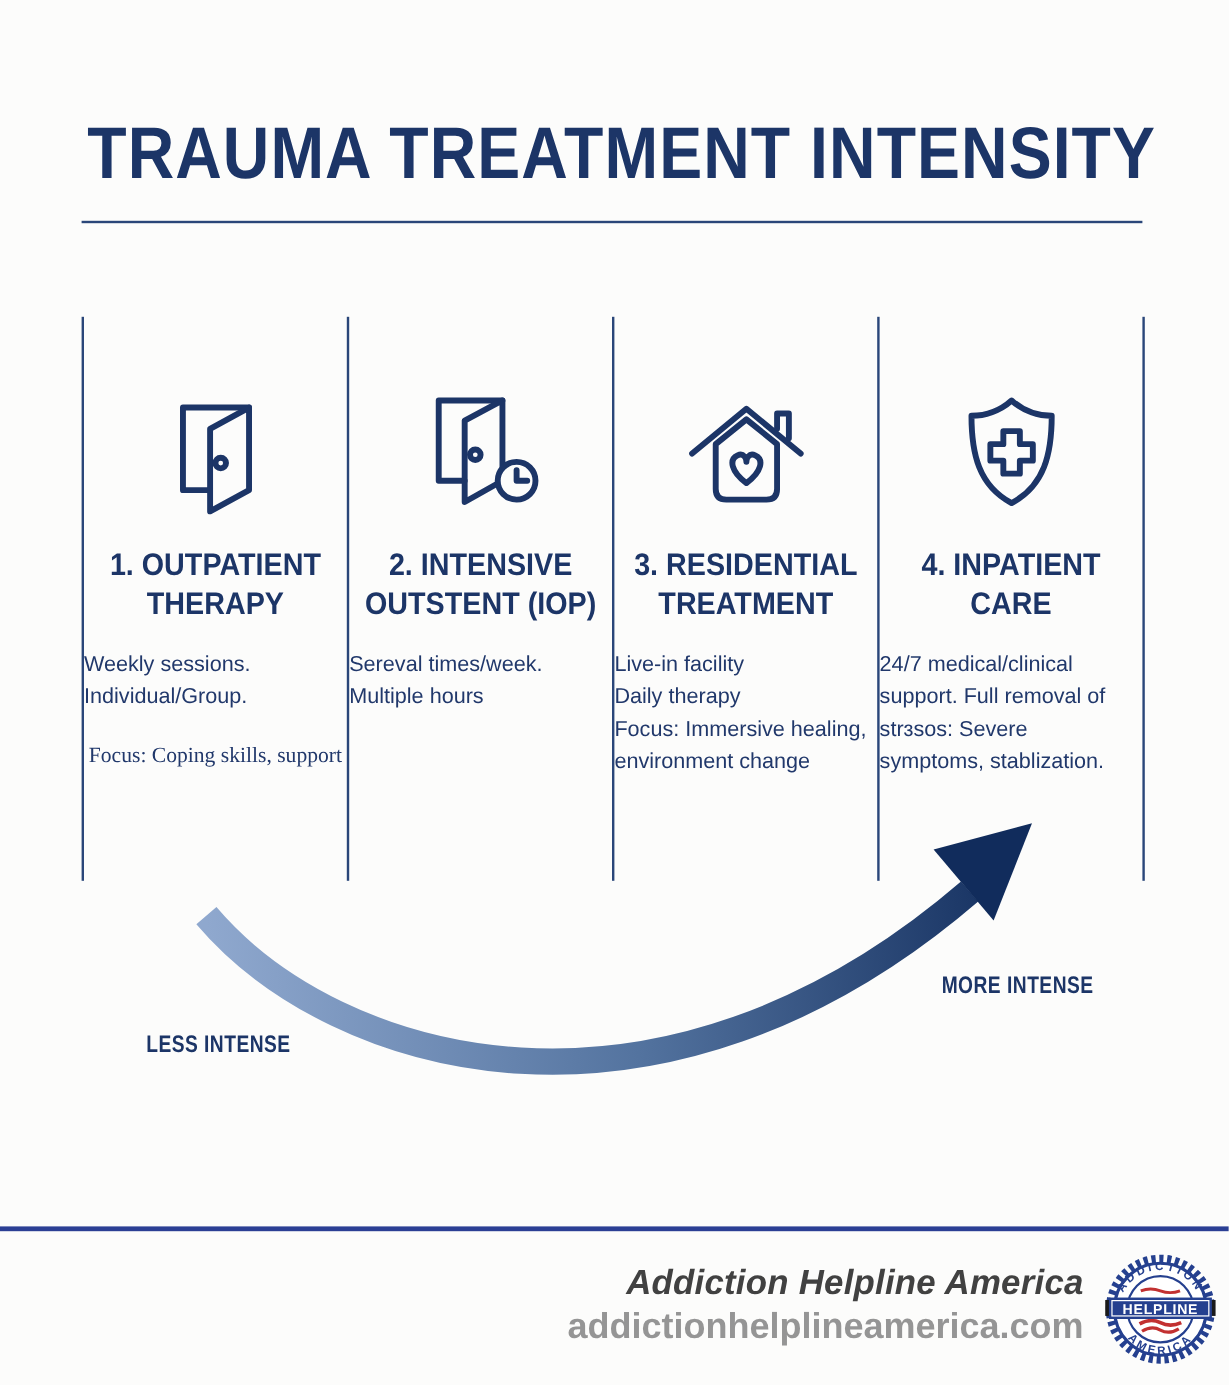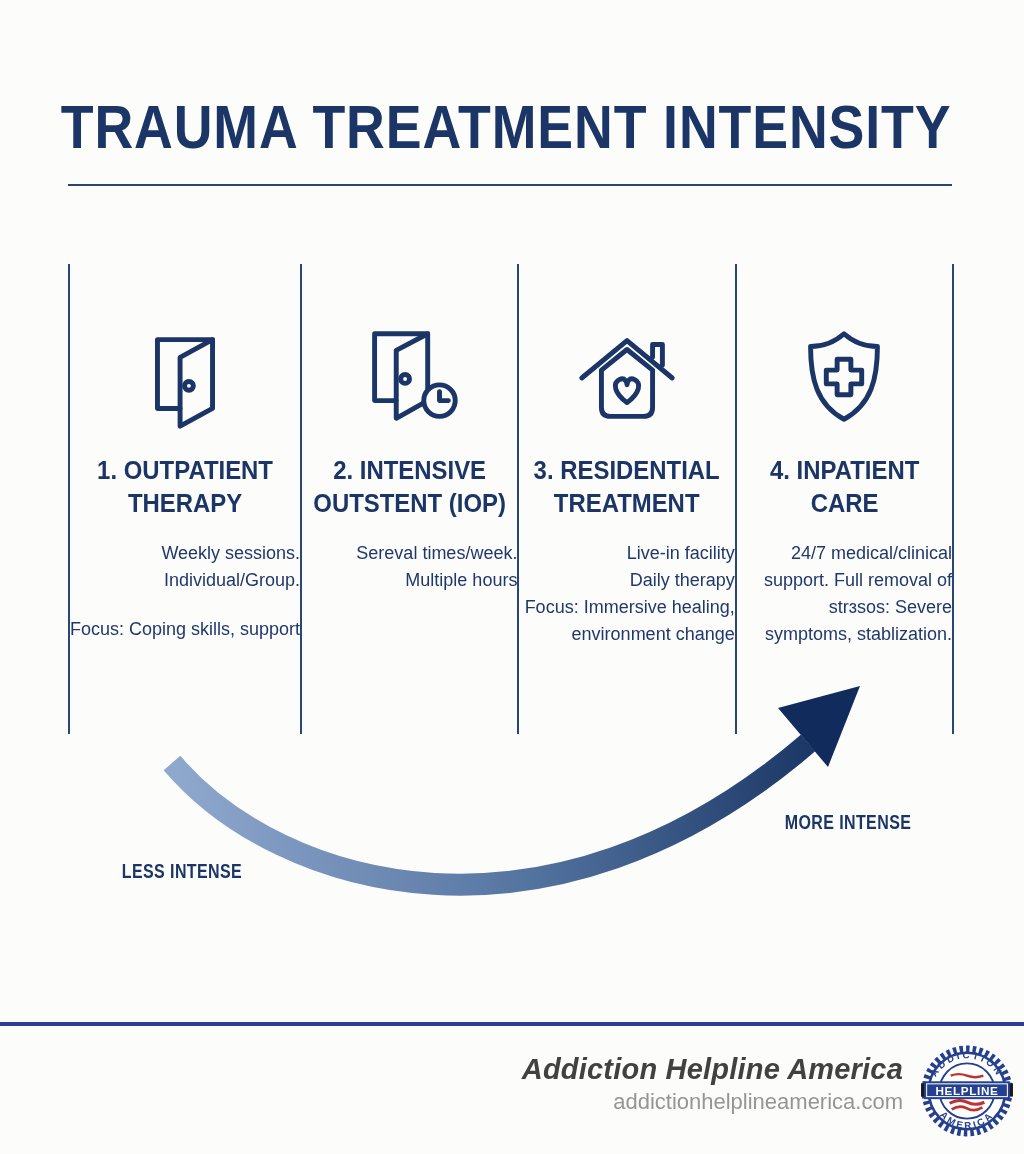--- a/index.html
+++ b/index.html
@@ -8,50 +8,50 @@
     --brand-gray:#414141; --url-gray:#959595; --logo-navy:#25408f; --logo-red:#c23131;
   }
   *{margin:0;padding:0;box-sizing:border-box;}
   html,body{width:1024px;height:1154px;}
   body{
     font-family:"Liberation Sans", sans-serif;
     background:#fcfcfb; position:relative; overflow:hidden;
   }
   .page{position:absolute;inset:0;}
 
-  .title-wrap{position:absolute;top:92px;left:0;width:100%;text-align:left;}
+  .title-wrap{position:absolute;top:92px;left:0;width:100%;text-align:right;}
   .title{
     display:inline-block;font-size:61px;font-weight:700;color:var(--navy);
     letter-spacing:1px;transform:scaleX(0.88);white-space:nowrap;
   }
   .title-rule{position:absolute;top:184px;left:68px;width:884px;height:2px;background:var(--line);}
 
   .columns{position:absolute;top:264px;left:68px;width:886px;height:470px;display:flex;}
   .col{flex:1 1 0;border-left:2px solid var(--line);padding-top:46px;position:relative;}
   .col:last-child{border-right:2px solid var(--line);}
   .icon-wrap{height:134px;display:flex;align-items:center;justify-content:center;}
   .icon-wrap svg{width:118px;height:118px;}
   .col-title{
     margin-top:10px;font-size:26px;font-weight:700;line-height:33px;color:var(--navy);
     text-align:center;white-space:pre;transform:scaleX(0.92);
   }
-  .col-body{margin-top:20px;font-size:18px;line-height:27px;color:var(--body-navy);text-align:right;white-space:pre;}
-  .col-focus{margin-top:22px;font-size:18px;line-height:27px;color:var(--body-navy);text-align:center;white-space:pre;}
+  .col-body{margin-top:20px;font-size:18px;line-height:27px;color:var(--body-navy);text-align:left;white-space:pre;}
+  .col-focus{margin-top:22px;font-size:18px;line-height:27px;color:var(--body-navy);text-align:center;white-space:pre;font-family:Liberation Serif, serif;}
 
   .arrow-svg{position:absolute;left:120px;top:655px;width:800px;height:280px;}
   .intensity-label{
     position:absolute;font-size:20px;font-weight:700;color:var(--navy);letter-spacing:.5px;
     transform:translate(-50%,-50%) scaleX(0.8);white-space:nowrap;
   }
   .less-label{left:182px;top:871px;}
   .more-label{left:848px;top:822px;}
 
   .footer-rule{position:absolute;top:1022px;left:0;width:100%;height:4px;background:var(--rule);}
   .brand{position:absolute;top:1053px;right:121px;font-size:29px;font-weight:700;color:var(--brand-gray);letter-spacing:.2px;font-style:italic;}
-  .website{position:absolute;top:1089px;right:121px;font-size:22px;color:var(--url-gray);}
+  .website{position:absolute;top:1089px;right:121px;font-size:30px;color:var(--url-gray);font-weight:bold;}
   .logo{position:absolute;left:920px;top:1044px;width:94px;height:94px;}
 </style>
 </head>
 <body>
 
 <div class="page">
 
   <div class="title-wrap">
     <span class="title">TRAUMA TREATMENT INTENSITY</span>
   </div>

